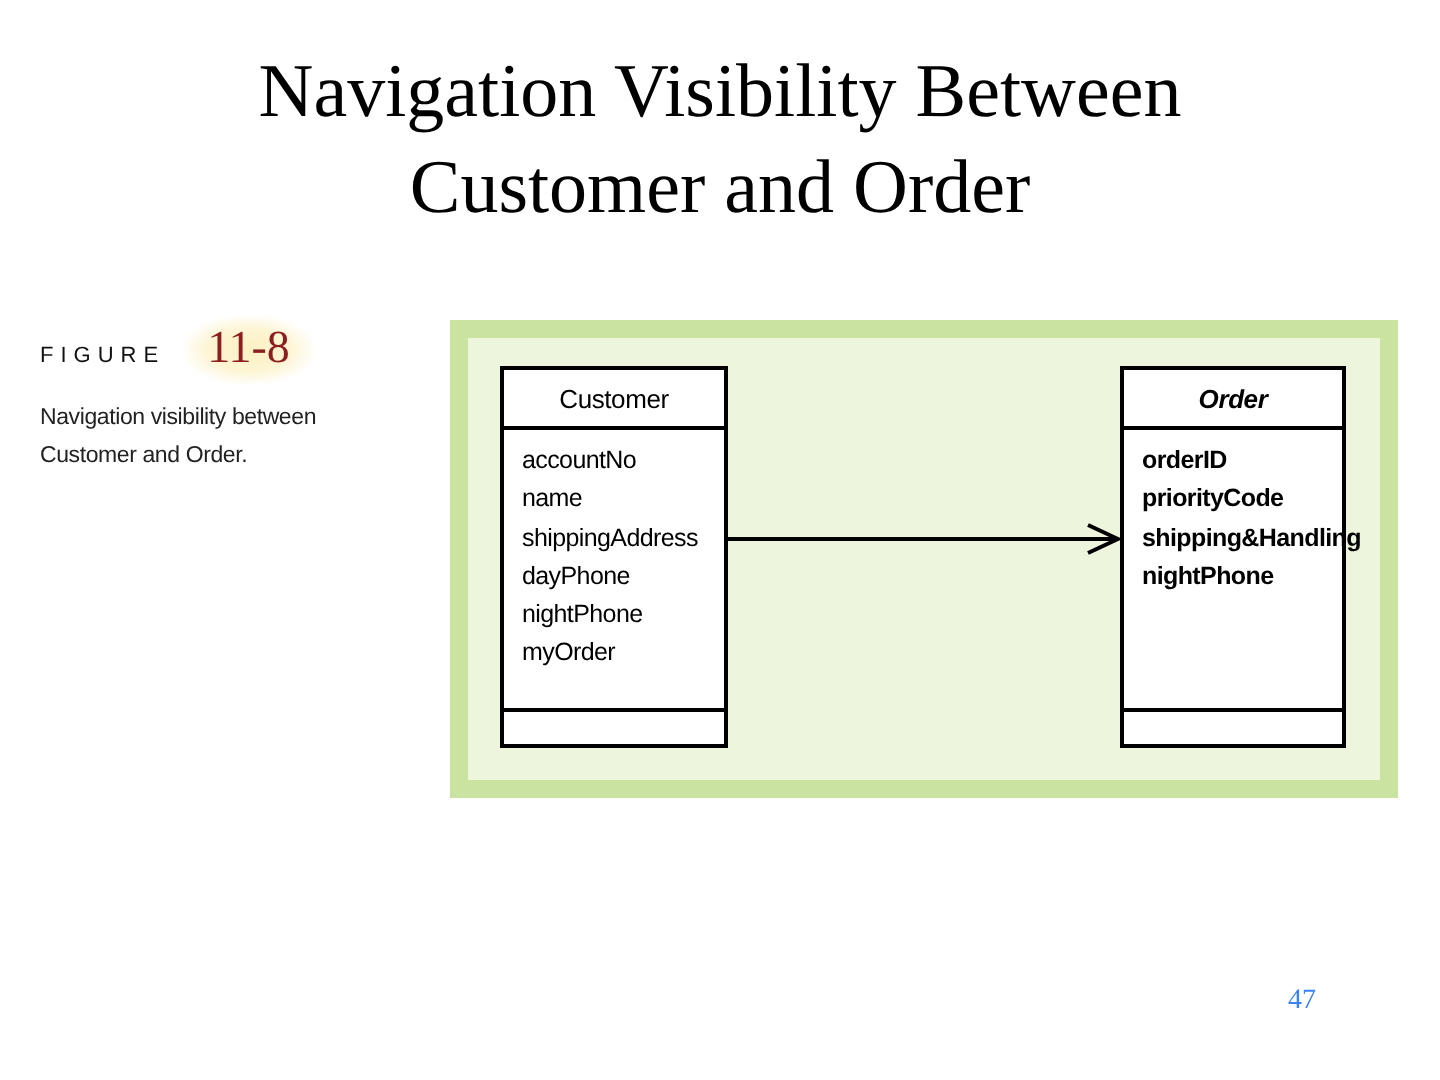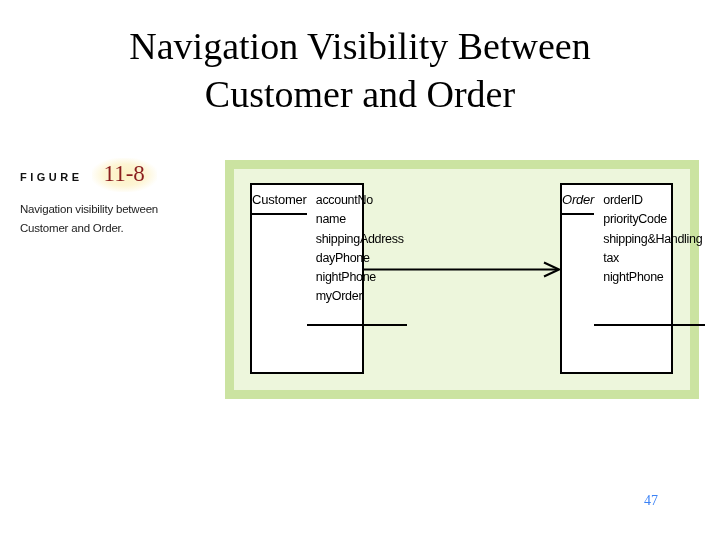--- a/index.html
+++ b/index.html
@@ -31,21 +31,21 @@
     left: 20px; top: 158px;
     width: 160px;
   }
   .figure-head {
     display: flex;
     align-items: baseline;
     gap: 9px;
   }
   .figure-word {
     font-size: 11px;
-    font-weight: bold;
+    font-weight: normal;
     letter-spacing: 3.5px;
     color: #111;
   }
   .figure-number {
     font-family: "Liberation Serif", "DejaVu Serif", serif;
     font-size: 23px;
     color: #8b1e1e;
     padding: 3px 12px 5px 12px;
     background: radial-gradient(ellipse at center, #fcf1c4 0%, #fdf5d4 45%, rgba(253,245,212,0) 75%);
   }
@@ -67,26 +67,26 @@
     border: 9px solid #cbe3a1;
   }
 
   
   .uml-class {
     position: absolute;
     box-sizing: border-box;
     background: #ffffff;
     border: 2px solid #000;
     display: flex;
-    flex-direction: row;
+    flex-direction: column;
     top: 183px;
     height: 191px;
   }
   .uml-customer { left: 250px; width: 114px; }
-  .uml-order    { left: 560px; width: 113px; }
+  .uml-order    { left: 560px; width: 113px; font-weight: bold; }
   .uml-title {
     height: 28px;
     border-bottom: 2px solid #000;
     display: flex;
     align-items: center;
     justify-content: center;
     font-size: 13px;
     letter-spacing: -0.2px;
   }
   .uml-order .uml-title { font-style: italic; }
@@ -150,21 +150,20 @@
   </div>
   <div class="uml-methods"></div>
 </div>
 
 <div class="uml-class uml-order">
   <div class="uml-title">Order</div>
   <div class="uml-attrs">
     <div>orderID</div>
     <div>priorityCode</div>
     <div>shipping&amp;Handling</div>
-    <div>tax</div>
     <div>nightPhone</div>
   </div>
   <div class="uml-methods"></div>
 </div>
 
 <svg class="connector" viewBox="0 0 197 21" xmlns="http://www.w3.org/2000/svg">
   <line x1="0" y1="10.5" x2="194" y2="10.5" stroke="#000" stroke-width="2"></line>
   <polyline points="180,3.5 195,10.5 180,17.5" fill="none" stroke="#000" stroke-width="2"></polyline>
 </svg>
 

